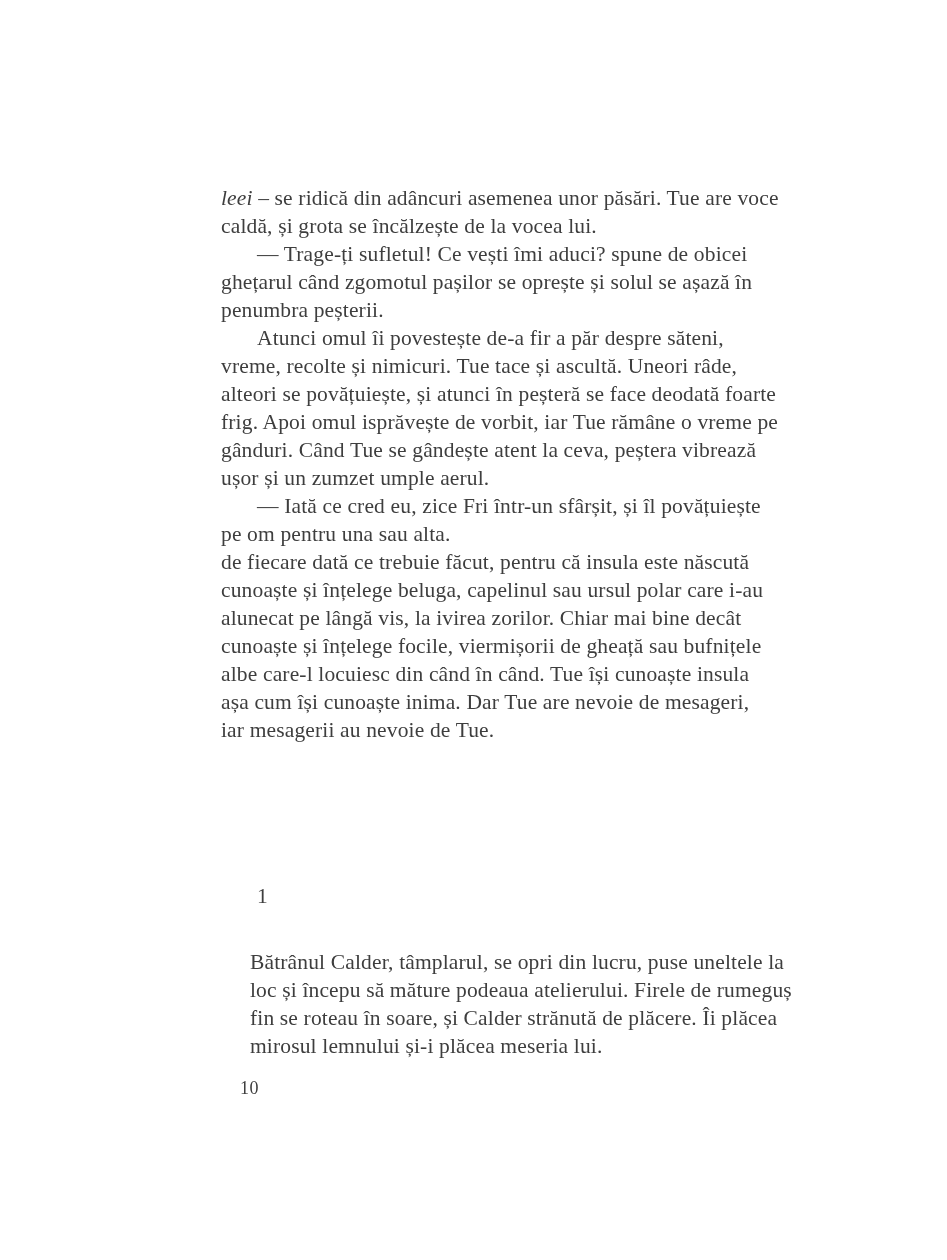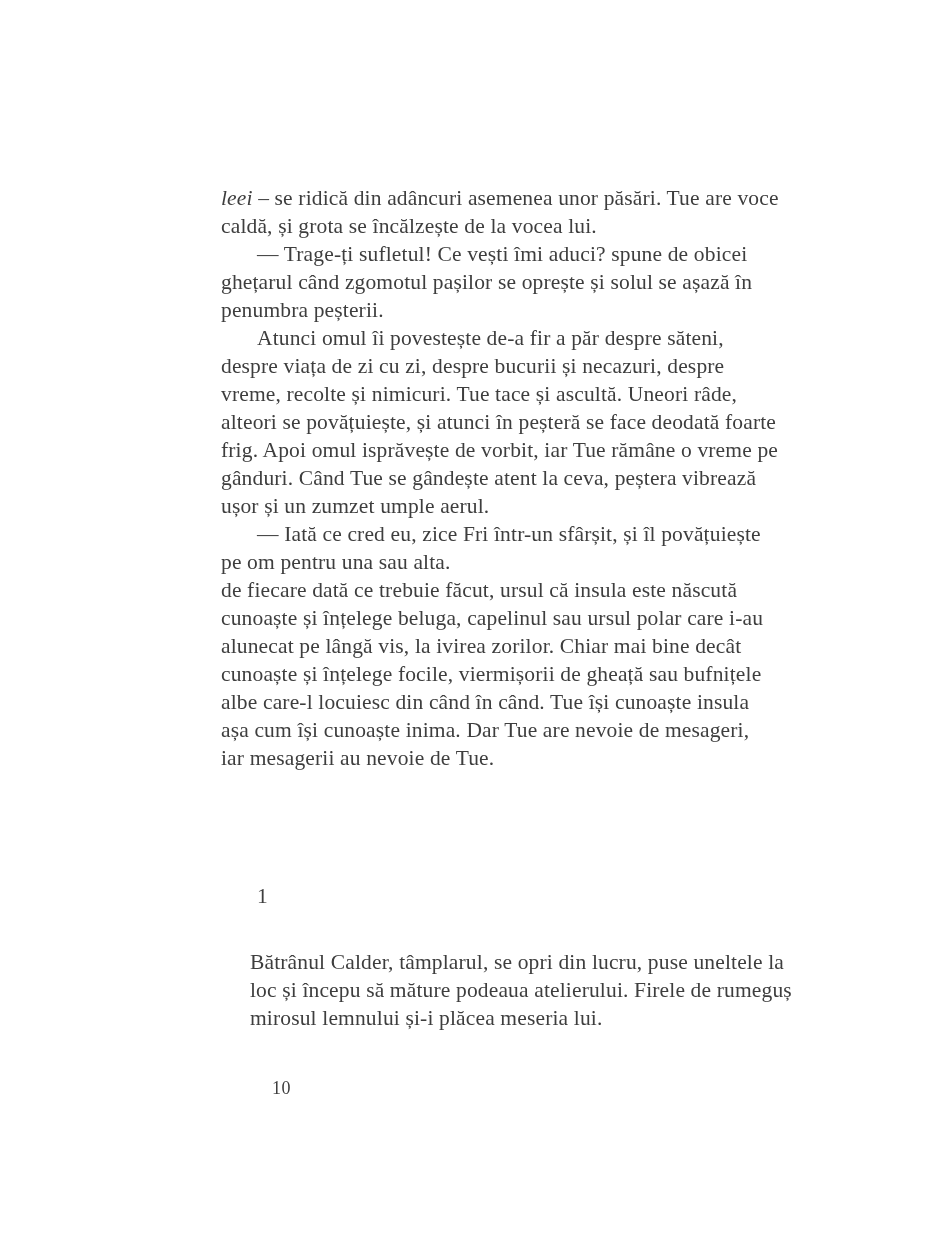--- a/index.html
+++ b/index.html
@@ -38,59 +38,59 @@
   #block-2 { top: 948px; margin-left: 29px; }
   .section-number {
     position: absolute;
     left: 257px;
     top: 882px;
     font-size: 21.5px;
     line-height: 28px;
   }
   .page-number {
     position: absolute;
-    left: 272px;
+    left: 240px;
     top: 1076px;
     font-size: 18px;
     line-height: 24px;
     letter-spacing: 0.6px;
   }
 </style>
 </head>
 <body>
 
 <div class="page">
 
   <div id="block-1" class="text-block">
       <div class="line"><em>leei</em> – se ridică din adâncuri asemenea unor păsări. Tue are voce</div>
       <div class="line">caldă, și grota se încălzește de la vocea lui.</div>
       <div class="line indent">— Trage-ți sufletul! Ce vești îmi aduci? spune de obicei</div>
       <div class="line">ghețarul când zgomotul pașilor se oprește și solul se așază în</div>
       <div class="line">penumbra peșterii.</div>
       <div class="line indent">Atunci omul îi povestește de-a fir a păr despre săteni,</div>
-      <div class="line">despre viața de zi cu zi, despre bucurii și necazuri, despre</div>
       <div class="line">vreme, recolte și nimicuri. Tue tace și ascultă. Uneori râde,</div>
       <div class="line">alteori se povățuiește, și atunci în peșteră se face deodată foarte</div>
       <div class="line">frig. Apoi omul isprăvește de vorbit, iar Tue rămâne o vreme pe</div>
       <div class="line">gânduri. Când Tue se gândește atent la ceva, peștera vibrează</div>
       <div class="line">ușor și un zumzet umple aerul.</div>
       <div class="line indent">— Iată ce cred eu, zice Fri într-un sfârșit, și îl povățuiește</div>
       <div class="line">pe om pentru una sau alta.</div>
-      <div class="line">de fiecare dată ce trebuie făcut, ursul că insula este născută</div>
+      <div class="line">de fiecare dată ce trebuie făcut, pentru că insula este născută</div>
       <div class="line">cunoaște și înțelege beluga, capelinul sau ursul polar care i-au</div>
       <div class="line">alunecat pe lângă vis, la ivirea zorilor. Chiar mai bine decât</div>
       <div class="line">cunoaște și înțelege focile, viermișorii de gheață sau bufnițele</div>
       <div class="line">albe care-l locuiesc din când în când. Tue își cunoaște insula</div>
       <div class="line">așa cum își cunoaște inima. Dar Tue are nevoie de mesageri,</div>
       <div class="line">iar mesagerii au nevoie de Tue.</div>
     </div>
 
   <div class="section-number">1</div>
 
   <div id="block-2" class="text-block">
       <div class="line">Bătrânul Calder, tâmplarul, se opri din lucru, puse uneltele la</div>
       <div class="line">loc și începu să măture podeaua atelierului. Firele de rumeguș</div>
+      <div class="line">fin se roteau în soare, și Calder strănută de plăcere. Îi plăcea</div>
       <div class="line">mirosul lemnului și-i plăcea meseria lui.</div>
     </div>
 
   <div class="page-number">10</div>
 
 </div>
 
 </body></html>

